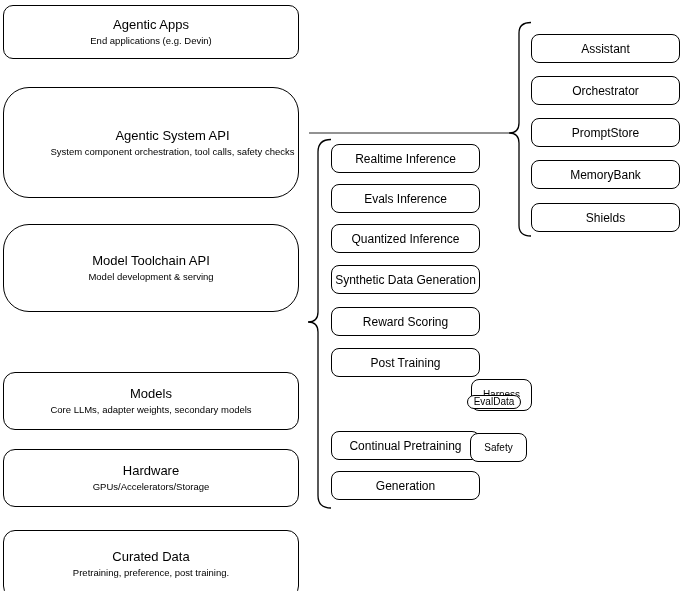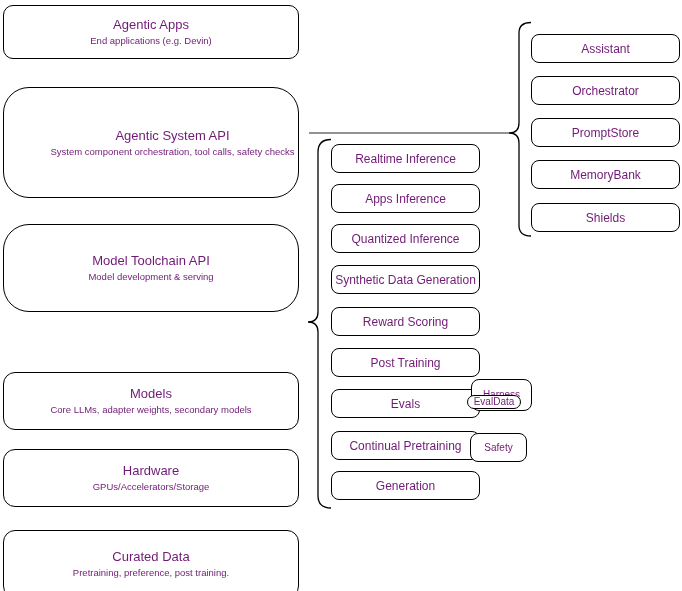--- a/index.html
+++ b/index.html
@@ -1,18 +1,18 @@
 <!DOCTYPE html>
 <html><head>
 <meta charset="utf-8">
 <style>
   html,body{margin:0;padding:0;background:#ffffff;}
   .canvas{
     position:relative;width:682px;height:591px;background:#ffffff;
-    font-family:"Liberation Sans", sans-serif;color:#701a75;overflow:hidden;
+    font-family:"Liberation Sans", sans-serif;color:#000000;overflow:hidden;
   }
   .box{
     position:absolute;background:#fff;border:1.3px solid #000;box-sizing:border-box;
     display:flex;align-items:center;justify-content:center;text-align:center;
   }
   .lbox{left:3px;width:296px;flex-direction:column;gap:3px;}
   .b1{top:5px;height:54px;border-radius:10px;}
   .b2{top:87px;height:111px;border-radius:26px;padding-left:43px;}
   .b3{top:224px;height:88px;border-radius:26px;}
   .b4{top:372px;height:58px;border-radius:12px;}
@@ -61,26 +61,25 @@
   <div class="box lbox b5">
     <div class="btitle">Hardware</div>
     <div class="bsub">GPUs/Accelerators/Storage</div>
   </div>
   <div class="box lbox b6">
     <div class="btitle">Curated Data</div>
     <div class="bsub">Pretraining, preference, post training.</div>
   </div>
 
   <div class="box mbox m1">Realtime Inference</div>
-  <div class="box mbox m2">Apps Inference</div>
+  <div class="box mbox m2">Evals Inference</div>
   <div class="box mbox m3">Quantized Inference</div>
   <div class="box mbox m4">Synthetic Data Generation</div>
   <div class="box mbox m5">Reward Scoring</div>
   <div class="box mbox m6">Post Training</div>
-  <div class="box mbox m7">Evals</div>
   <div class="box mbox m8">Continual Pretraining</div>
   <div class="box mbox m9">Generation</div>
 
   <div class="box pill p1">Harness</div>
   <div class="box pill p2">EvalData</div>
   <div class="box pill p3">Safety</div>
 
   <div class="box rbox r1">Assistant</div>
   <div class="box rbox r3">PromptStore</div>
   <div class="box rbox r2">Orchestrator</div>

